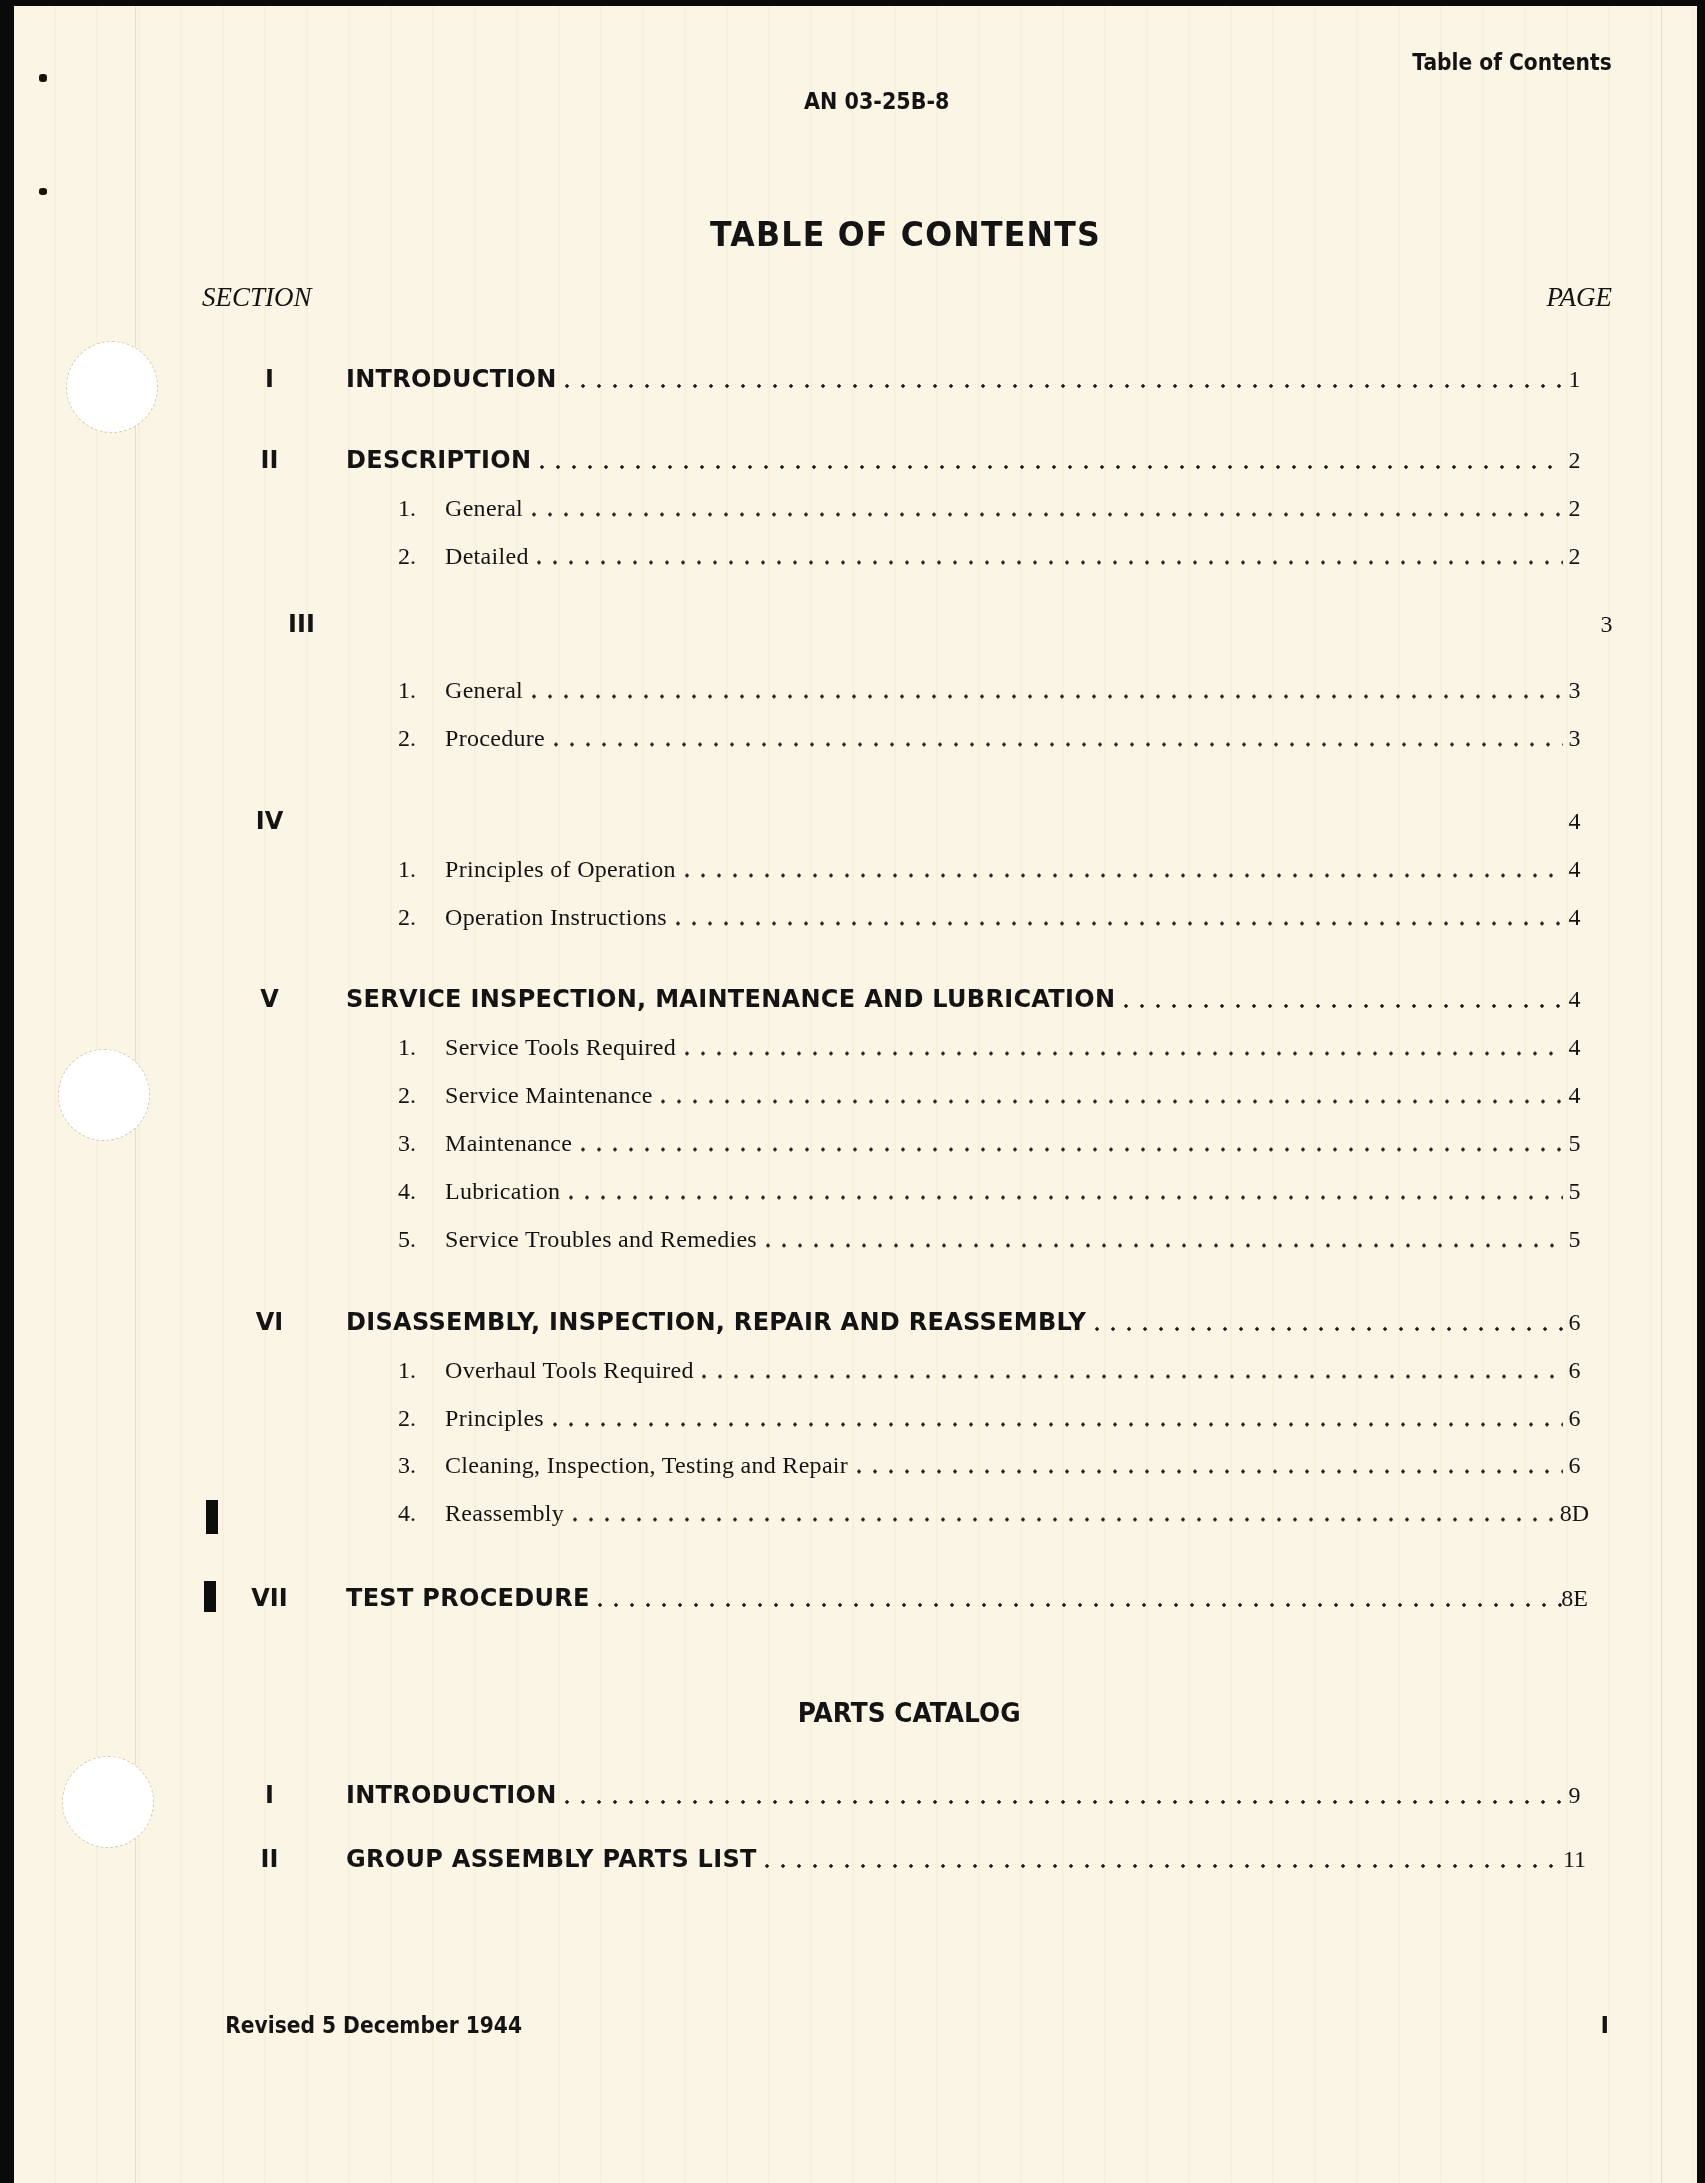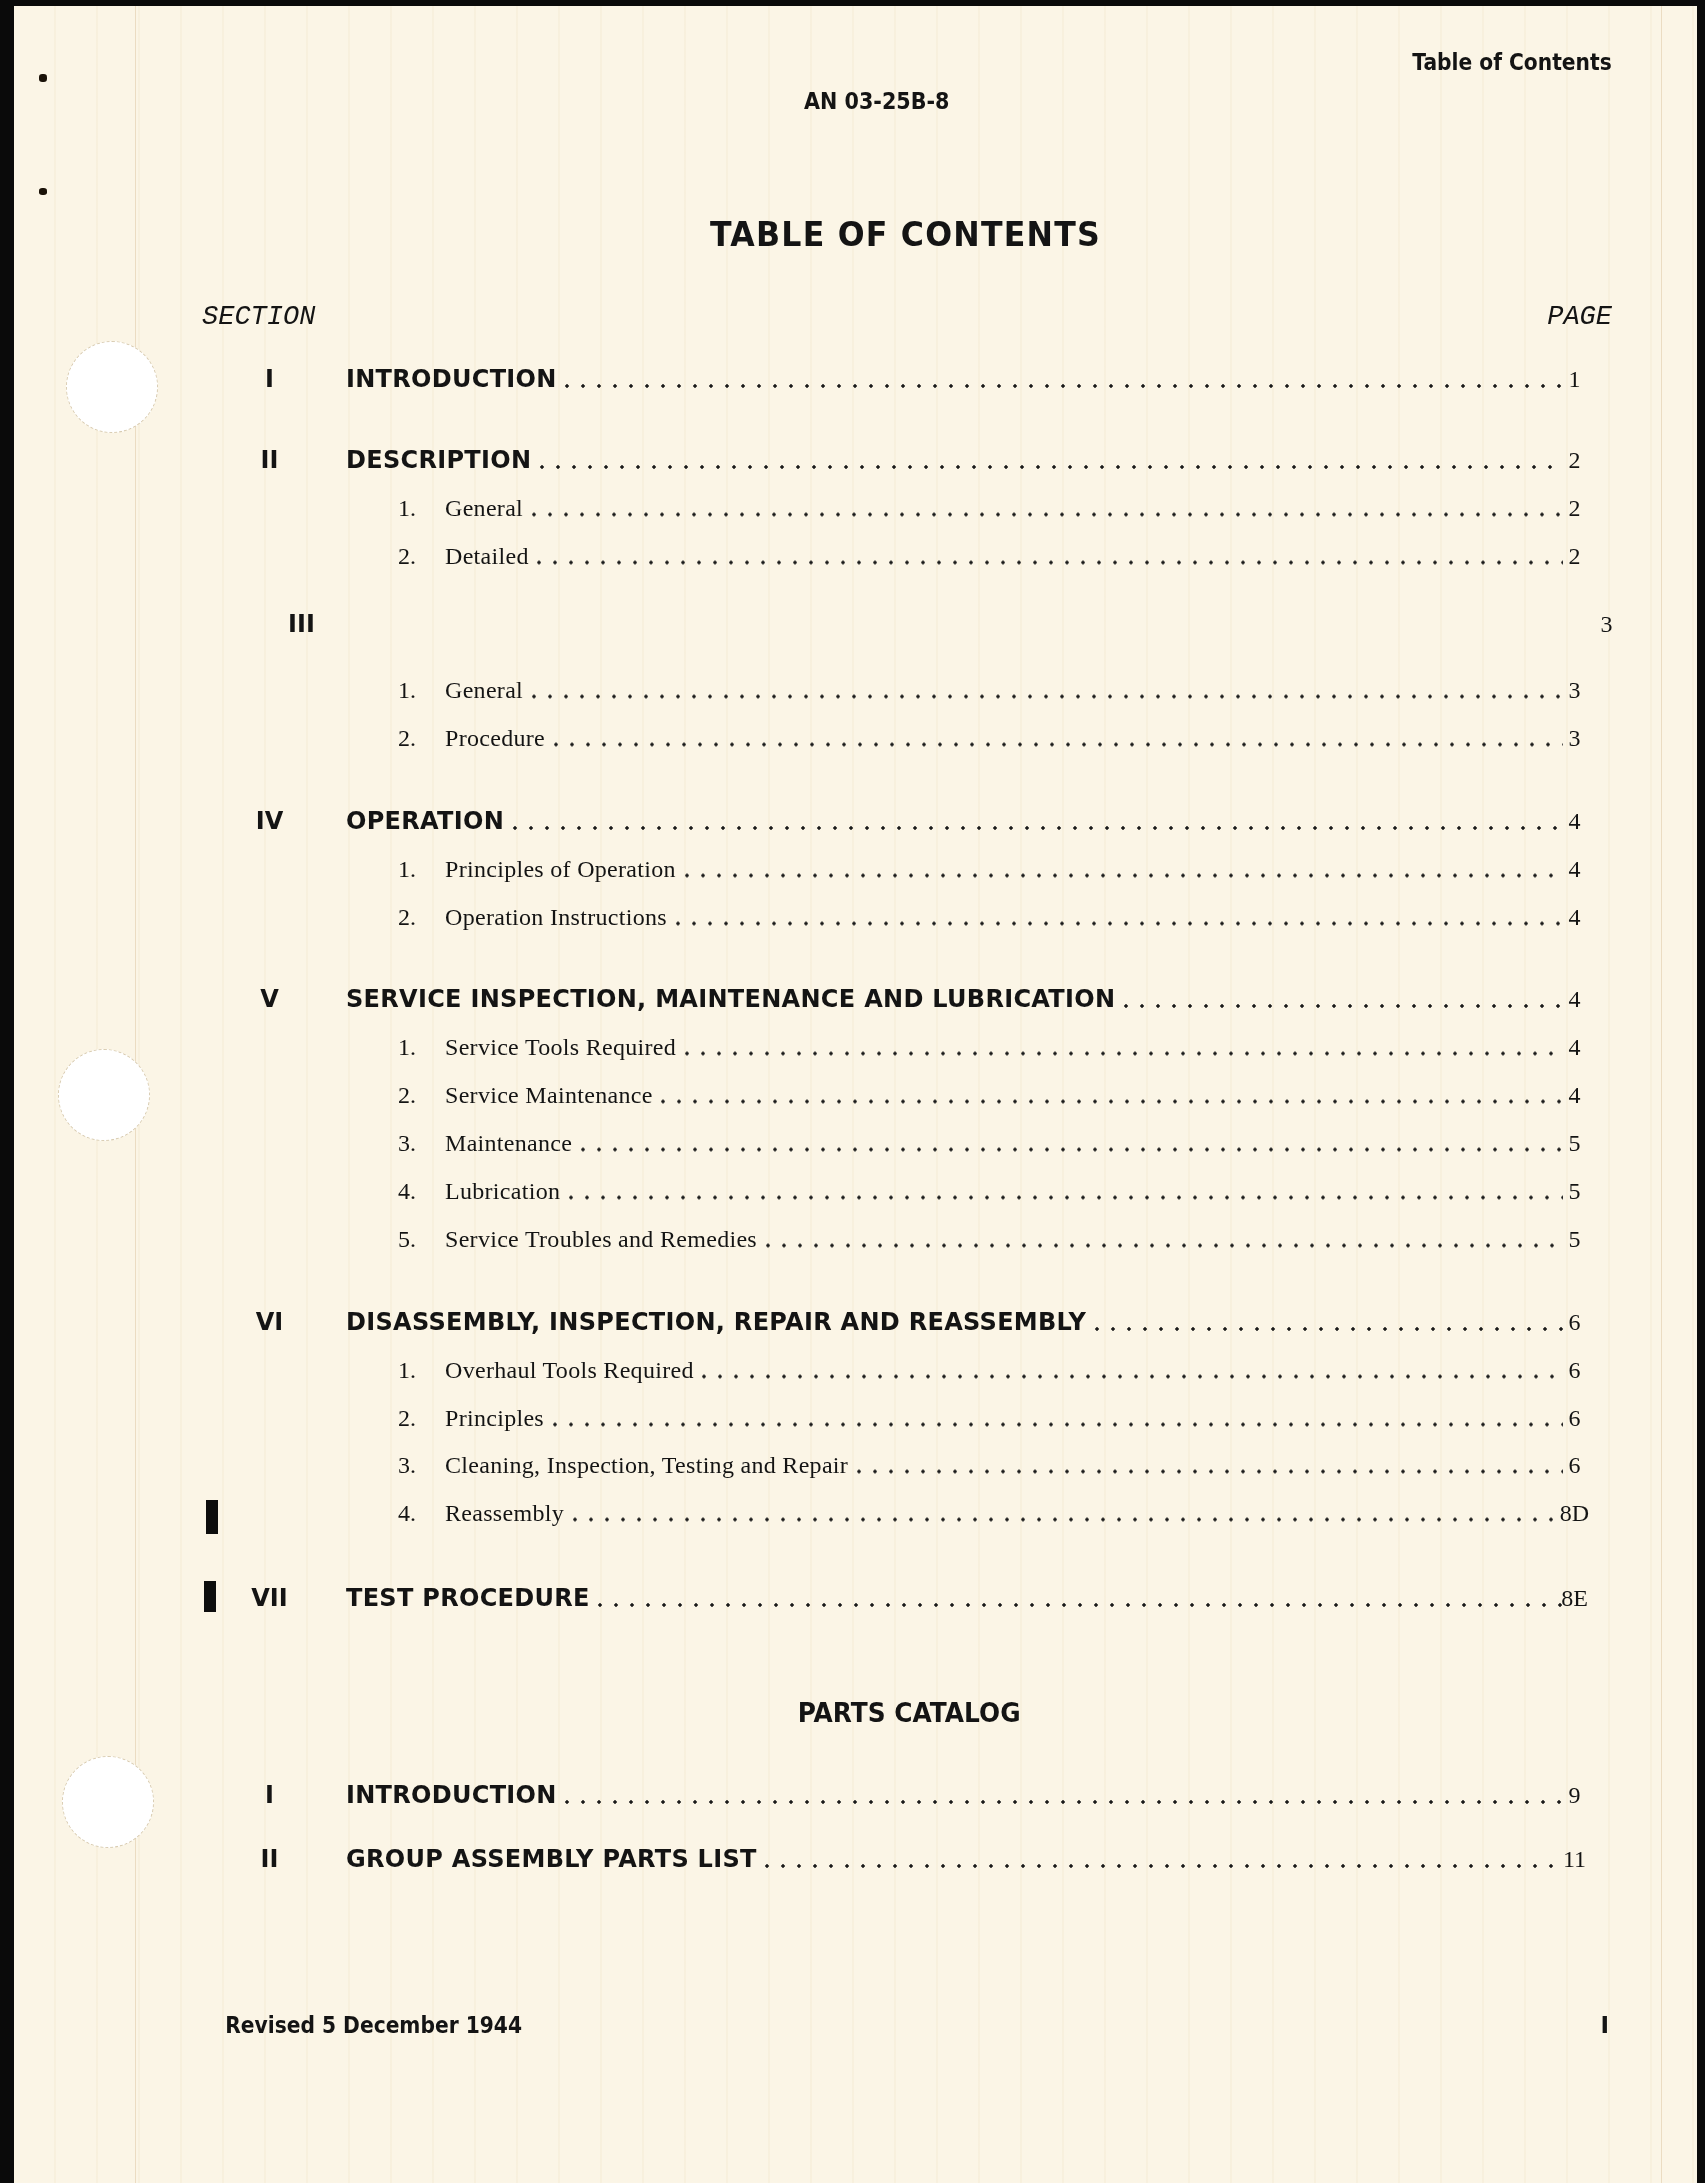--- a/index.html
+++ b/index.html
@@ -14,21 +14,21 @@
       repeating-linear-gradient(90deg, rgba(230,210,170,0.0) 0px, rgba(230,210,170,0.0) 40px, rgba(225,205,160,0.25) 41px, rgba(230,210,170,0.0) 42px);
   }
   .vline { position:absolute; top:0; bottom:0; width:1.3px; background:rgba(215,190,150,0.45); }
   .hole {
     position:absolute; width:92px; height:92px; border-radius:50%;
     background:#ffffff; border:0.7px dashed #d9ccb2; box-sizing:border-box;
   }
   .speck { position:absolute; background:#1a1208; border-radius:40%; }
   .t { position:absolute; color:#141414; white-space:nowrap; }
   .sans-b { font-family:"DejaVu Sans", sans-serif; font-weight:bold; }
-  .ital { font-family:Liberation Mono, monospace; font-style:italic;margin-top:20px; }
+  .ital { font-family:Liberation Serif, serif; font-style:italic; }
 
   .running-head { top:49px; right:94px; font-size:23px; transform:scaleX(0.88); transform-origin:right center; }
   .doc-no-wrap { position:absolute; left:804px; top:88px; }
   .title { top:214px; left:710px; font-size:34px; font-family:"DejaVu Sans", sans-serif; font-weight:bold; letter-spacing:1.3px; transform:scaleX(0.93); transform-origin:left center; }
   .col-label { top:282px; font-size:27px; }
   .col-section { left:202px; }
   .col-page { right:94px; }
 
   .row { position:absolute; left:0; width:1706px; height:40px; }
   .row .num { position:absolute; text-align:center; width:81px; left:229px; font-family:"DejaVu Sans", sans-serif; font-weight:bold; font-size:24px; color:#141414; top:50%; transform:translateY(-50%); }
@@ -126,24 +126,20 @@
     <div class="row sub" style="top: 718px;">
       <div class="leader">
         <span class="sub-idx">2.</span>
         <span class="label-sub">Procedure</span>
         <span class="dots"></span>
       </div>
       <div class="pg">3</div>
     </div>
     <div class="row sec" style="top: 801px;">
       <div class="num">IV</div>
-      <div class="leader">
-        <span class="label-sec">OPERATION</span>
-        <span class="dots"></span>
-      </div>
       <div class="pg">4</div>
     </div>
     <div class="row sub" style="top: 849px;">
       <div class="leader">
         <span class="sub-idx">1.</span>
         <span class="label-sub">Principles of Operation</span>
         <span class="dots"></span>
       </div>
       <div class="pg">4</div>
     </div>

